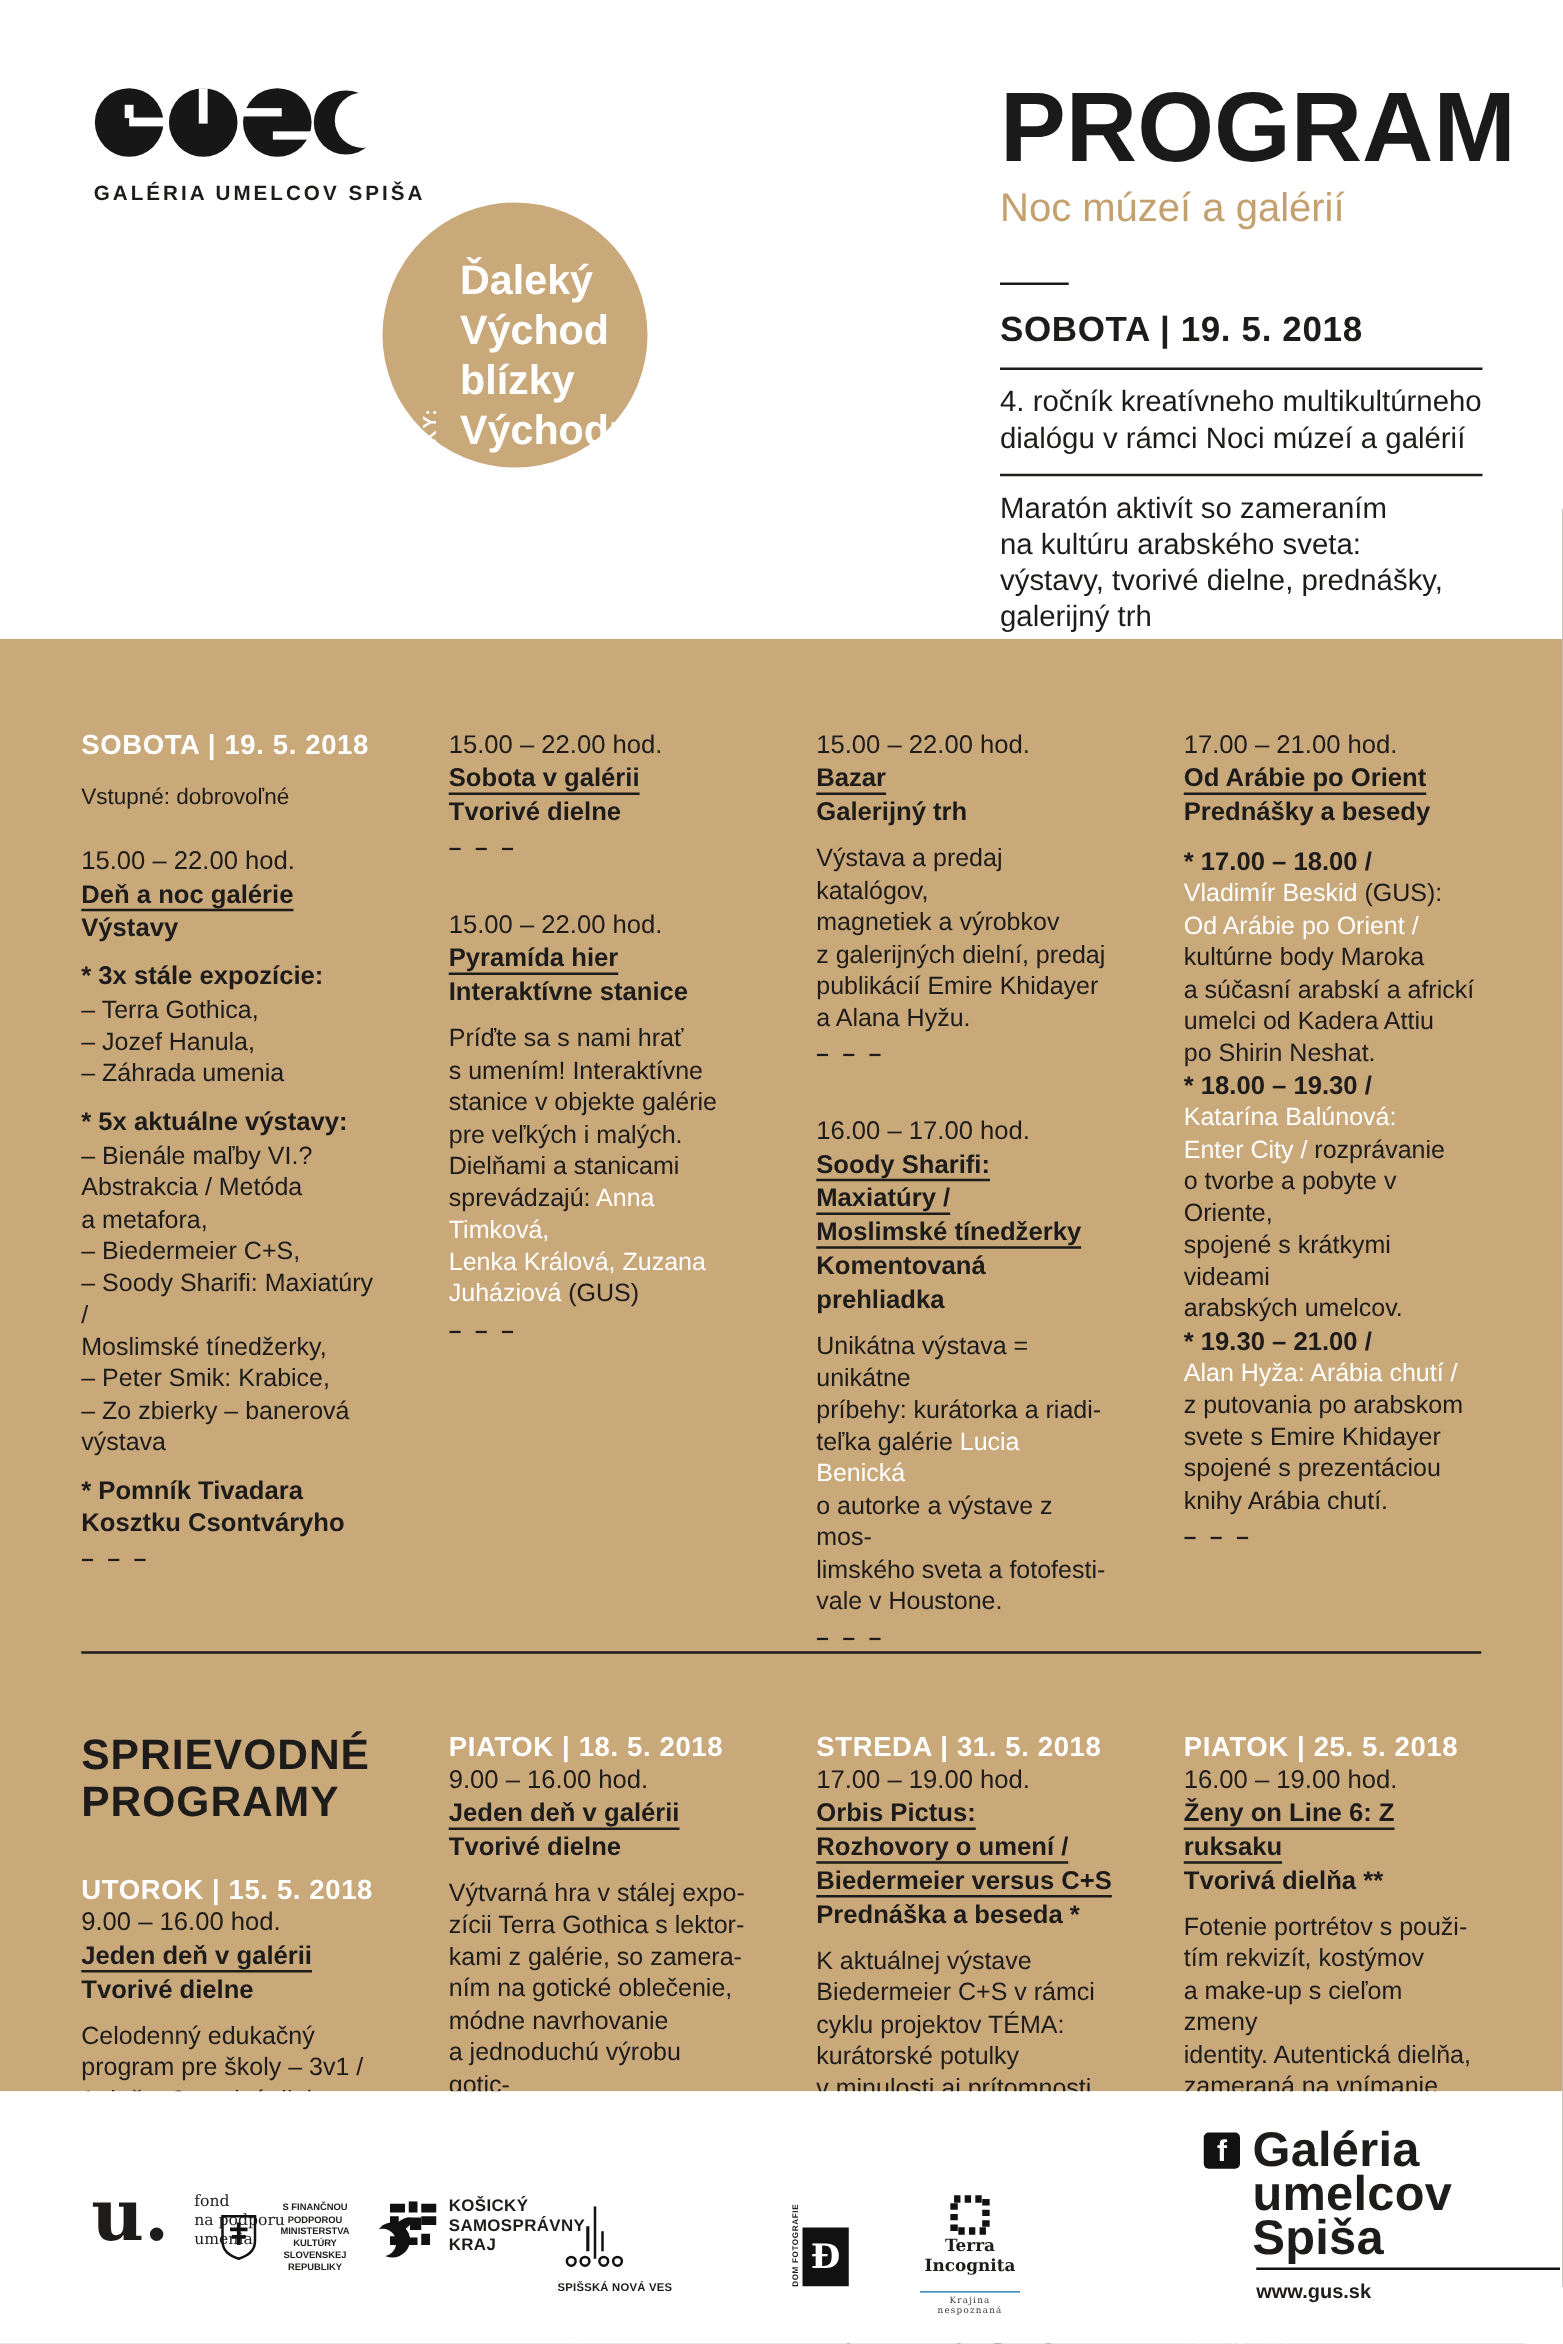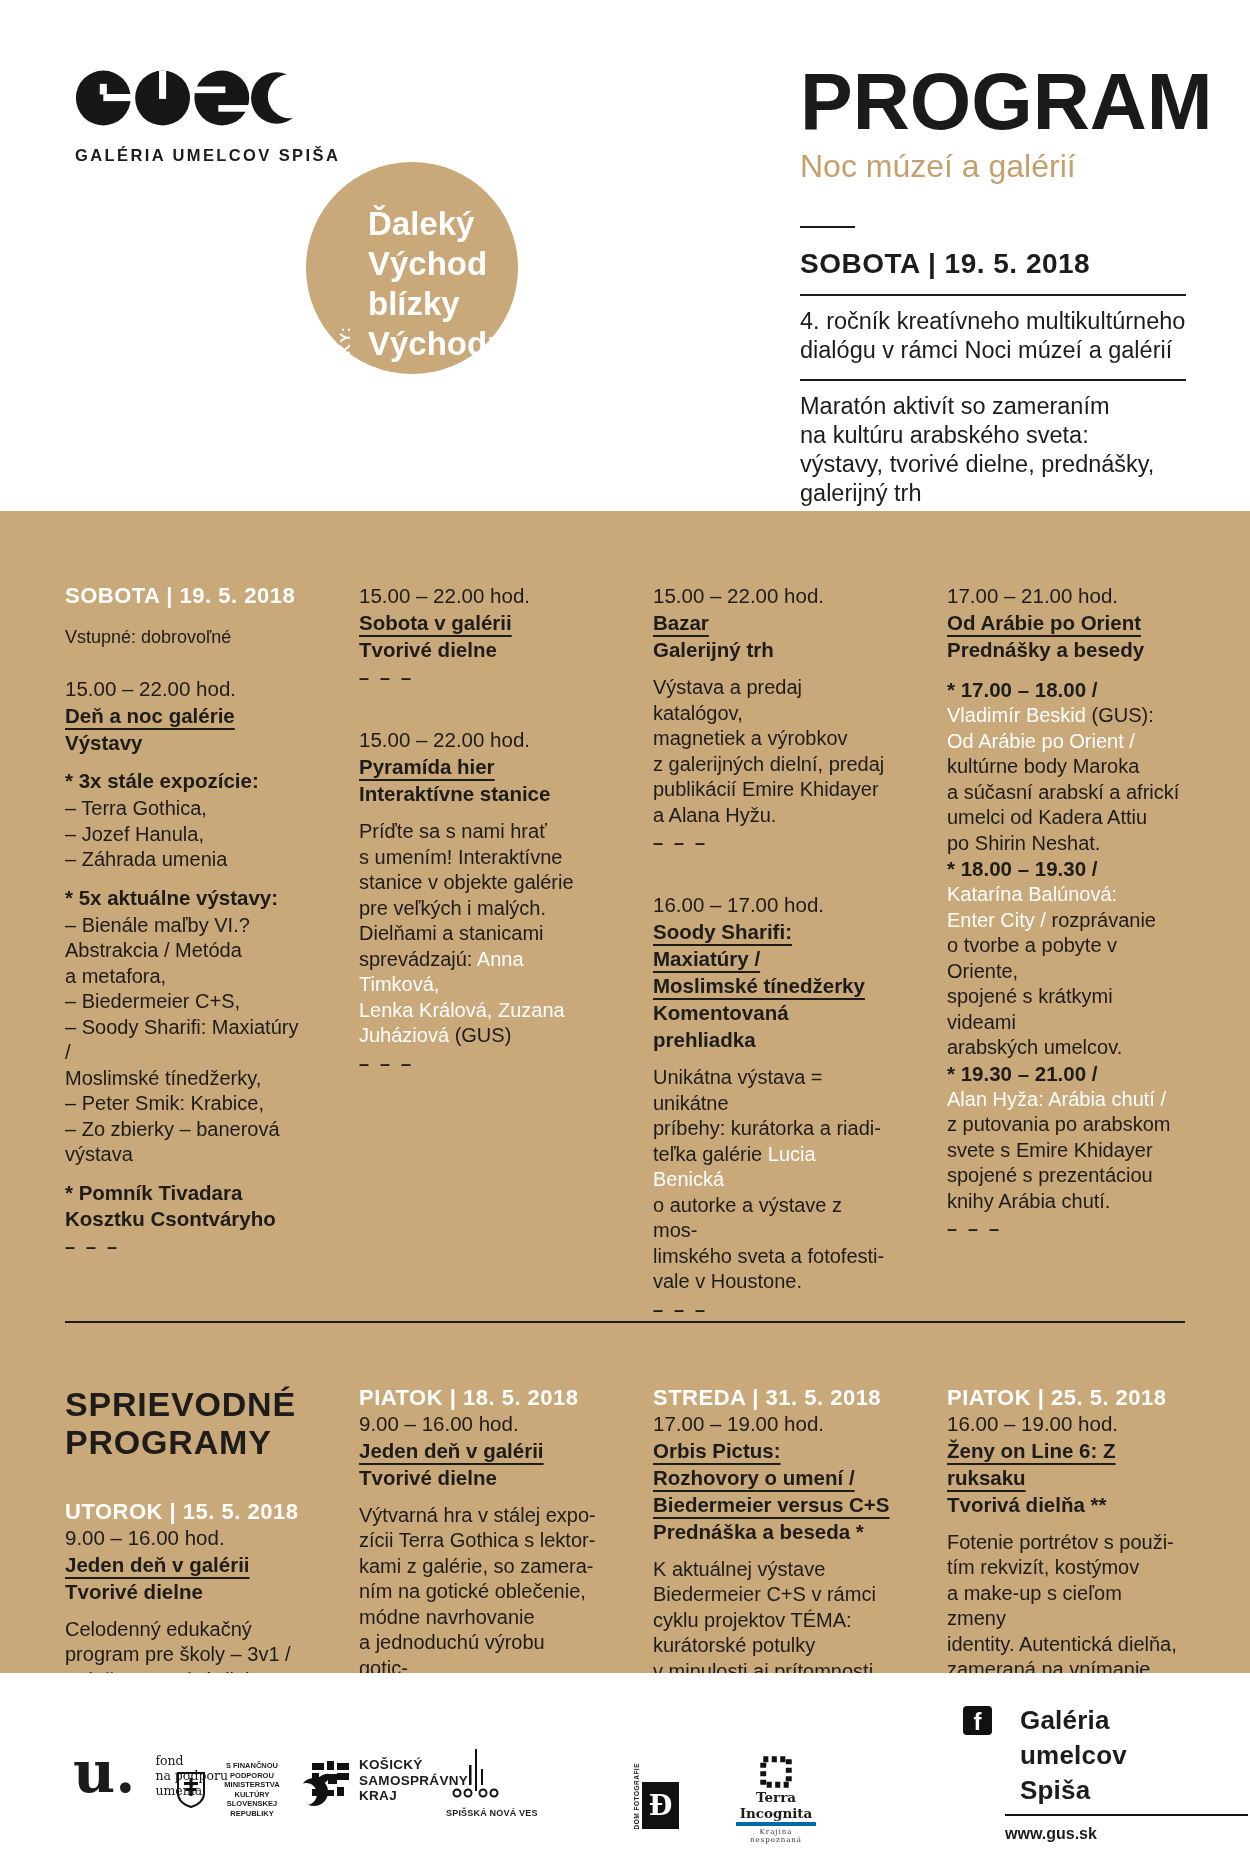--- a/index.html
+++ b/index.html
@@ -62,34 +62,34 @@
   
   .footer{position:relative;height:202px;background:#fff;}
   .flogo{position:absolute;}
   .fond{left:73px;top:76px;display:flex;align-items:flex-start;}
   .fond-u{font-family:"DejaVu Serif",serif;font-size:58px;line-height:46px;font-weight:700;}
   .fond-text{font-family:"DejaVu Serif",serif;font-size:12.5px;line-height:15px;margin-left:20px;margin-top:4px;}
   .ministry{left:176px;top:88px;display:flex;align-items:center;}
   .ministry-text{font-size:7.5px;line-height:9.5px;font-weight:700;text-align:center;margin:0 6px;width:80px;}
   .ksk{left:312px;top:84px;display:flex;align-items:center;}
   .ksk-text{font-size:13.5px;line-height:15.5px;font-weight:700;margin-left:9px;letter-spacing:.3px;}
-  .snv{left:446px;top:76px;text-align:center;width:60px;}
+  .snv{left:446px;top:92px;text-align:center;width:60px;}
   .snv-text{font-size:9px;font-weight:700;letter-spacing:.2px;margin-top:3px;white-space:nowrap;}
   .domfoto{left:633px;top:90px;display:flex;align-items:flex-end;}
   .domfoto-vert{writing-mode:vertical-rl;transform:rotate(180deg);font-size:6.5px;font-weight:700;letter-spacing:.5px;margin-right:2px;}
   .domfoto-box{width:37px;height:47px;background:#111;color:#fff;display:flex;align-items:center;justify-content:center;
     font-family:"DejaVu Serif",serif;font-size:27px;font-weight:700;}
   .terra{left:736px;top:82px;text-align:center;width:80px;}
-  .terra-title{font-family:"DejaVu Serif",serif;font-size:13.5px;font-weight:700;border-bottom:4px solid #0369a1;padding-bottom:1px;}
+  .terra-title{font-family:"DejaVu Serif",serif;font-size:13.5px;font-weight:700;border-bottom:1px solid #0369a1;padding-bottom:12px;}
   .terra-sub{font-family:"DejaVu Serif",serif;font-size:7px;letter-spacing:1px;color:#333;margin-top:2px;}
   .gus-block{left:963px;top:30px;width:285px;}
   .gus-row{display:flex;align-items:flex-start;}
   .fb-icon{width:29px;height:29px;background:#111;border-radius:4px;color:#fff;font-weight:800;font-size:24px;
     display:flex;align-items:flex-end;justify-content:center;line-height:26px;margin-top:3px;}
-  .gus-name{font-size:26px;line-height:35px;font-weight:700;margin-left:28px;letter-spacing:.2px;}
+  .gus-name{font-size:39px;line-height:35px;font-weight:700;margin-left:10px;letter-spacing:.2px;}
   .gus-rule{border:none;border-top:2.5px solid #111;margin:6px 0 0 42px;width:243px;}
   .gus-web{font-size:16px;font-weight:700;margin:9px 0 0 42px;}
 </style>
 </head>
 <body>
 
 <div class="page">
 
   <div class="header">
 

